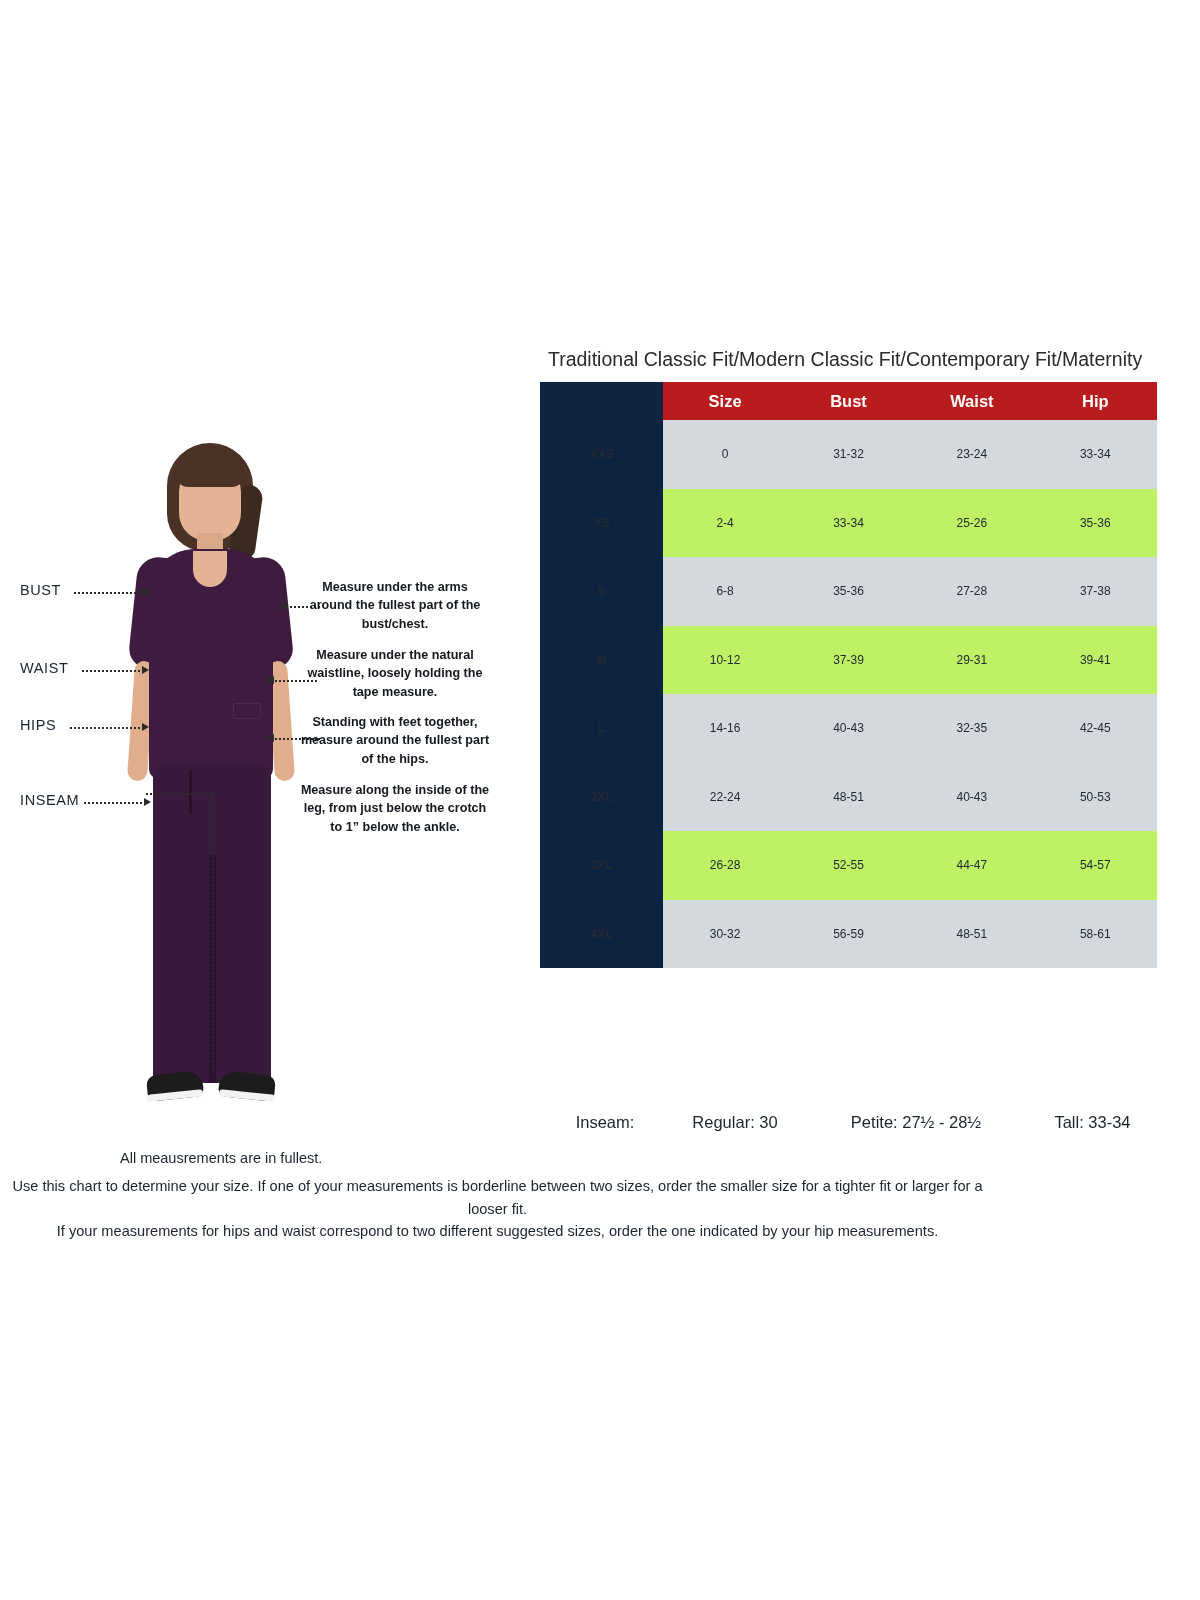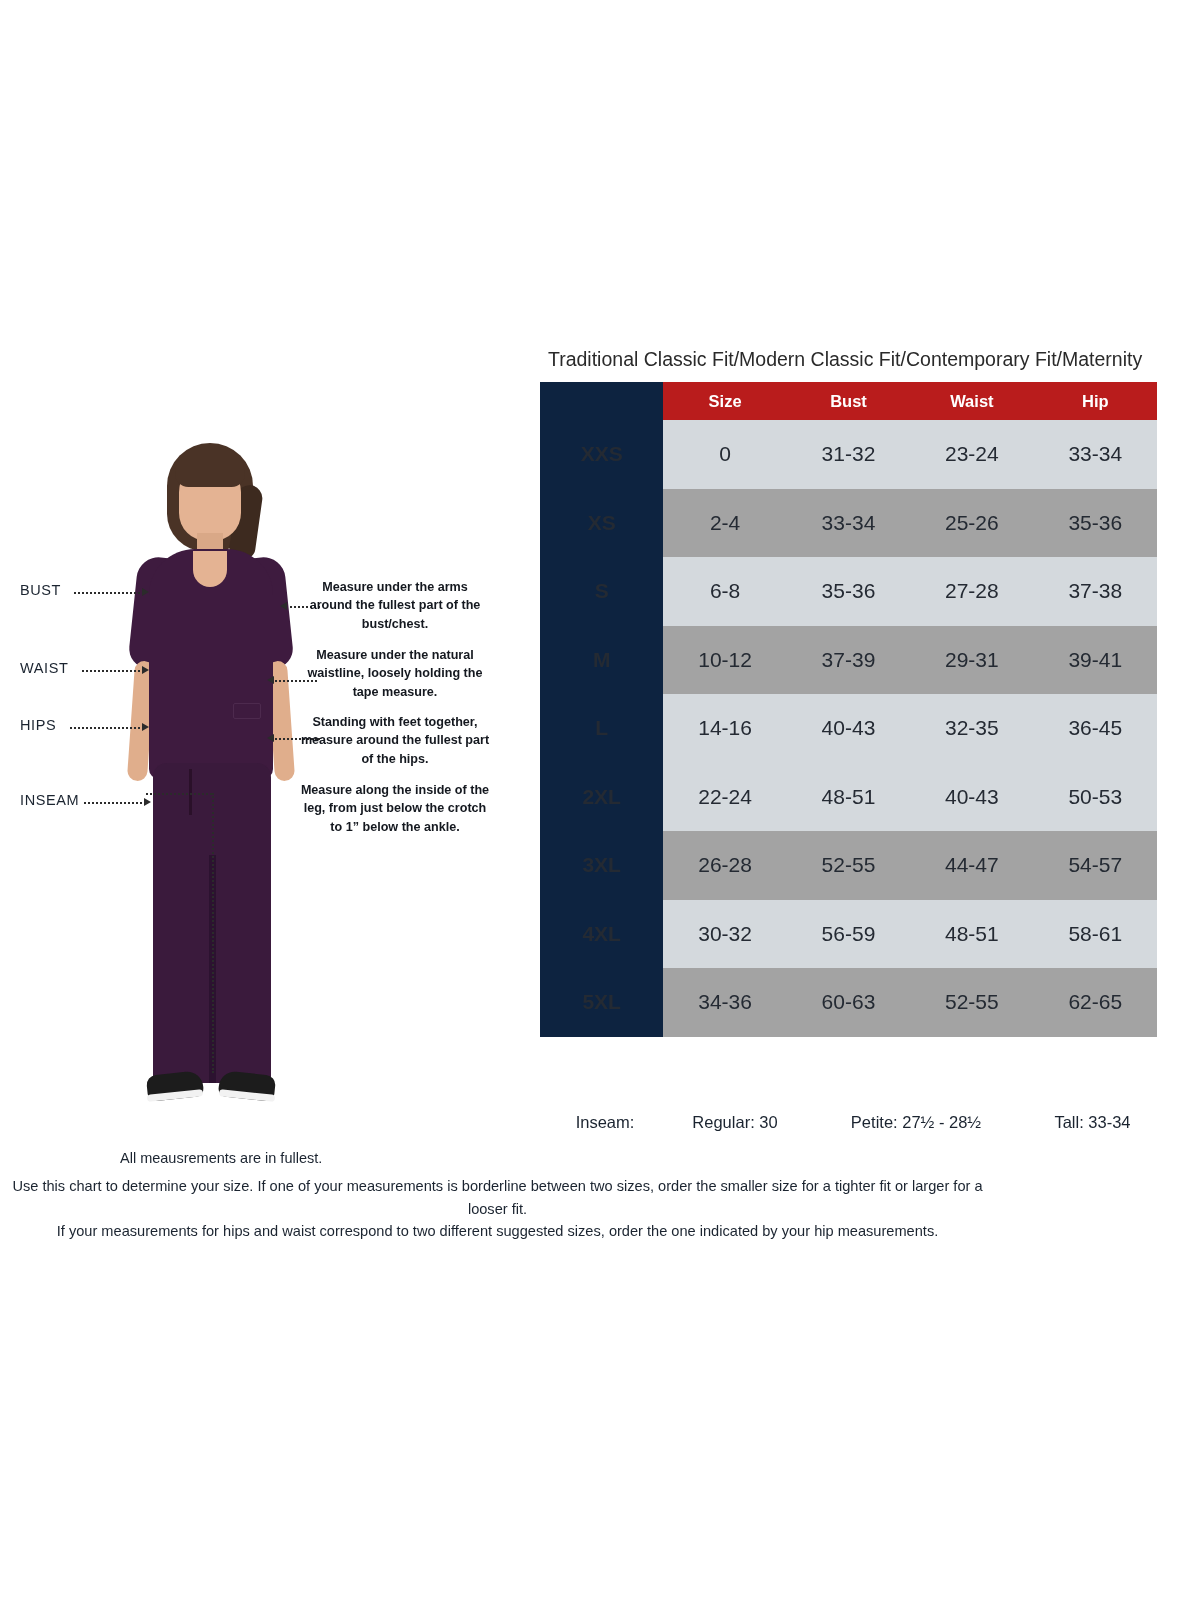--- a/index.html
+++ b/index.html
@@ -173,41 +173,41 @@
     left: 540px;
     top: 382px;
     width: 617px;
     border-collapse: collapse;
     table-layout: fixed;
   }
   #size-table th, #size-table td {
     height: 68.5px;
     text-align: center;
     vertical-align: middle;
-    font-size: 21px;
+    font-size: 12px;
     color: #242a33;
     padding: 0;
   }
   #size-table thead th {
     background: #b91c1c;
     color: #ffffff;
     font-size: 16.5px;
     font-weight: bold;
     height: 38px;
   }
   #size-table thead th.corner { background: #0d2340; }
   td.size-cell {
     background: #0d2340;
     color: #ffffff;
     font-weight: bold;
     font-size: 17px;
     width: 130px;
   }
   tr.shade td.data-cell { background: #d4d9dd; }
-  tr.plain td.data-cell { background: #a3a3a3; }
+  tr.plain td.data-cell { background: #bef264; }
 
   #inseam-row {
     position: absolute;
     left: 540px;
     top: 1095px;
     width: 617px;
     height: 58px;
   }
   .inseam-label {
     position: absolute; left: 0; top: 18px; width: 130px;
@@ -331,21 +331,21 @@
       <td class="data-cell">10-12</td>
       <td class="data-cell">37-39</td>
       <td class="data-cell">29-31</td>
       <td class="data-cell">39-41</td>
     </tr>
     <tr class="shade">
       <td class="size-cell">L</td>
       <td class="data-cell">14-16</td>
       <td class="data-cell">40-43</td>
       <td class="data-cell">32-35</td>
-      <td class="data-cell">36-45</td>
+      <td class="data-cell">42-45</td>
     </tr>
     <tr class="shade">
       <td class="size-cell">2XL</td>
       <td class="data-cell">22-24</td>
       <td class="data-cell">48-51</td>
       <td class="data-cell">40-43</td>
       <td class="data-cell">50-53</td>
     </tr>
     <tr class="plain">
       <td class="size-cell">3XL</td>
@@ -354,27 +354,20 @@
       <td class="data-cell">44-47</td>
       <td class="data-cell">54-57</td>
     </tr>
     <tr class="shade">
       <td class="size-cell">4XL</td>
       <td class="data-cell">30-32</td>
       <td class="data-cell">56-59</td>
       <td class="data-cell">48-51</td>
       <td class="data-cell">58-61</td>
     </tr>
-    <tr class="plain">
-      <td class="size-cell">5XL</td>
-      <td class="data-cell">34-36</td>
-      <td class="data-cell">60-63</td>
-      <td class="data-cell">52-55</td>
-      <td class="data-cell">62-65</td>
-    </tr>
   </tbody>
 </table>
 
 <div id="inseam-row">
   <div class="inseam-label">Inseam:</div>
   <div class="inseam-reg">Regular: 30</div>
   <div class="inseam-pet">Petite: 27½ - 28½</div>
   <div class="inseam-tall">Tall: 33-34</div>
 </div>
 

